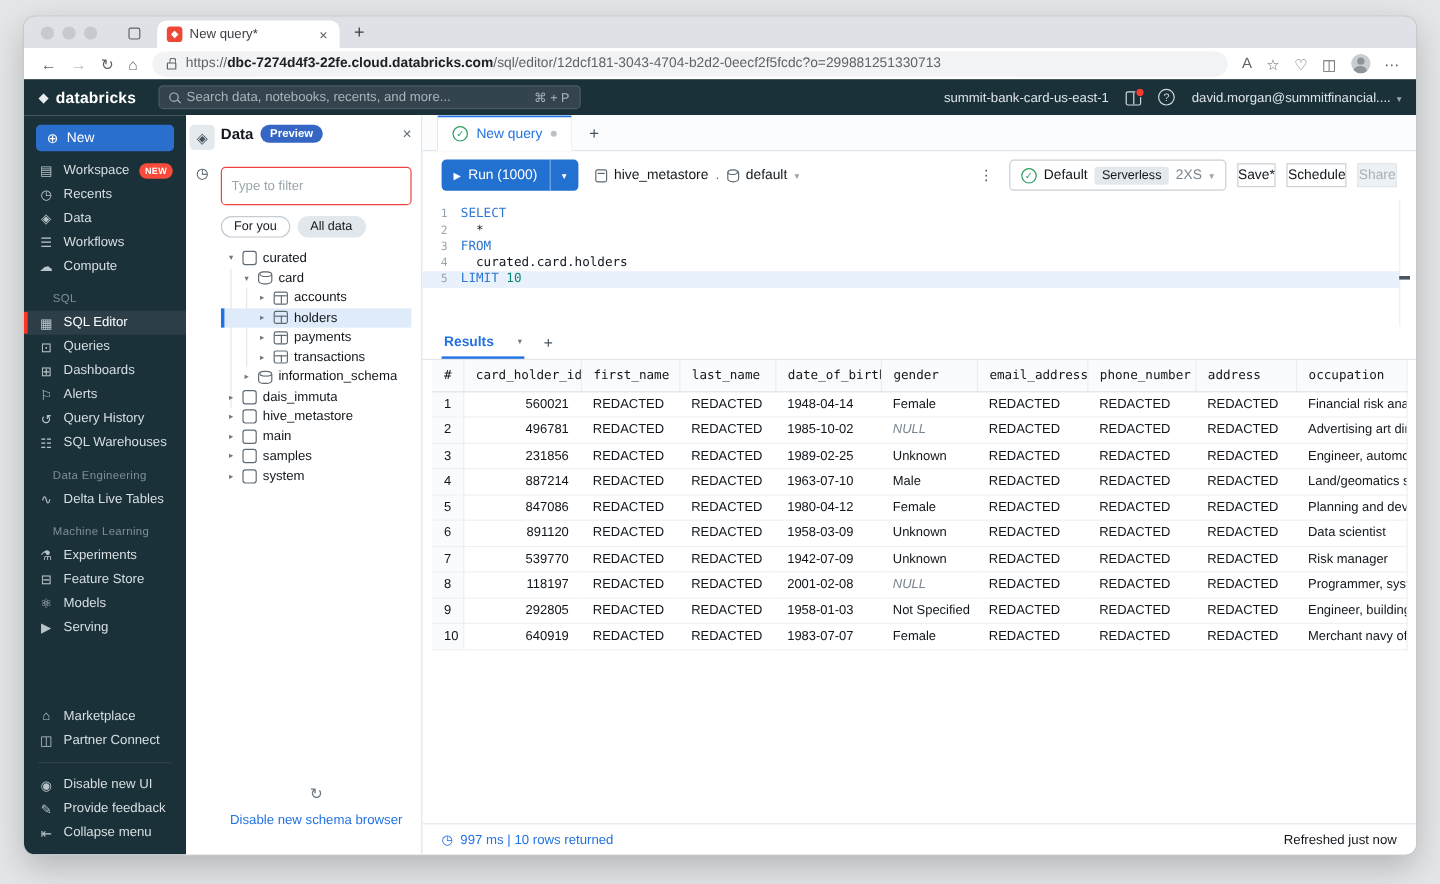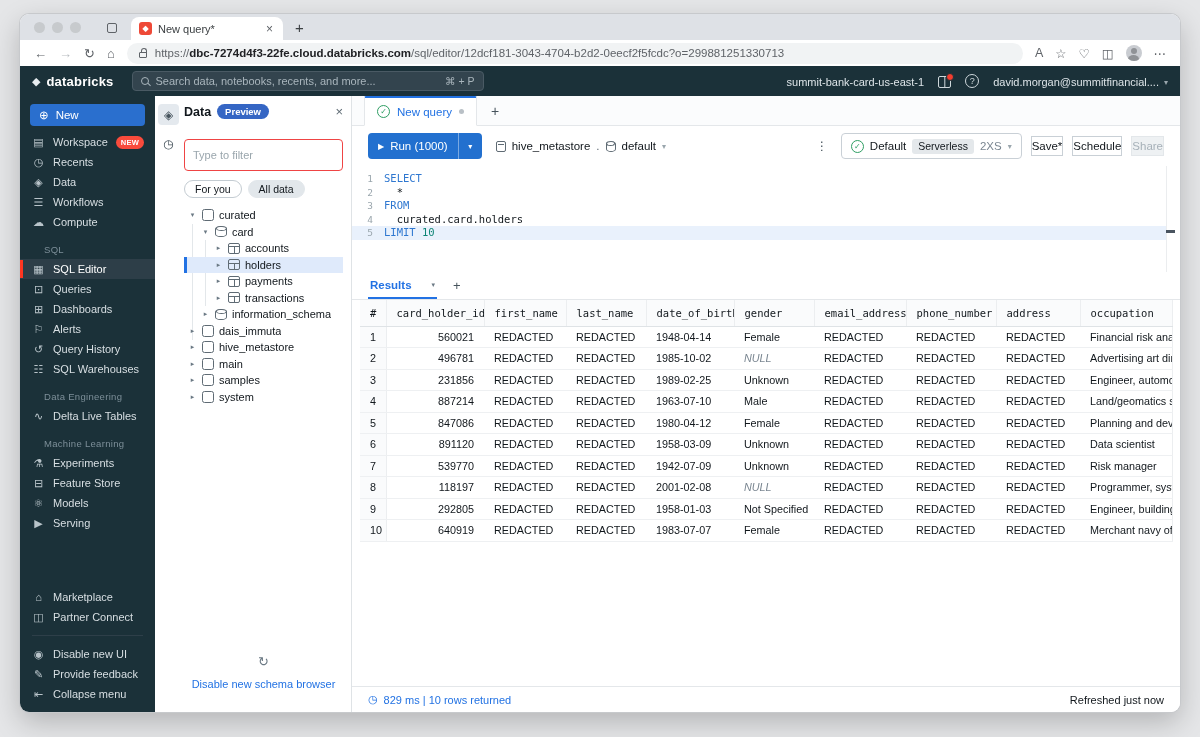--- a/index.html
+++ b/index.html
@@ -645,21 +645,21 @@
                   <td>REDACTED</td>
                   <td>Merchant navy officer</td>
                 </tr>
               </tbody>
           </table>
         </div>
 
         <div class="statusbar">
           <div class="status-left">
             <span class="clock-icon">◷</span>
-            <span>829 ms | 10 rows returned</span>
+            <span>997 ms | 10 rows returned</span>
           </div>
           <span class="refreshed">Refreshed just now</span>
         </div>
 
       </div>
     </div>
   </div>
 </div>
 
 </body></html>

